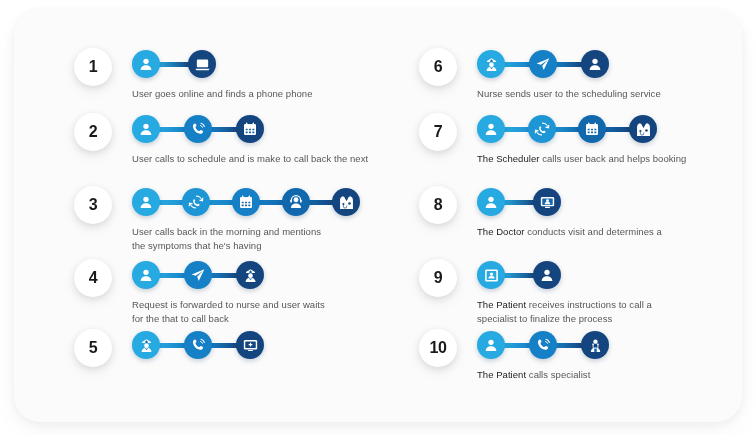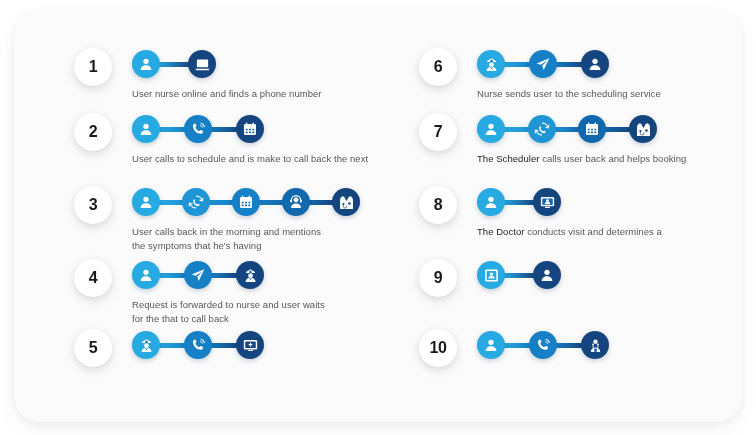--- a/index.html
+++ b/index.html
@@ -82,21 +82,21 @@
             <div class="connector" style="background: linear-gradient(to right, rgb(39, 169, 225), rgb(21, 69, 127));"></div>
             <div class="node" style="background: rgb(21, 69, 127);">
               <svg width="17" height="17" viewBox="0 0 24 24">
                 <rect x="4" y="5" width="16" height="11" rx="1.6" fill="#fff"></rect>
                 <rect x="6" y="7" width="12" height="7" rx="0.6" fill="none"></rect>
                 <path d="M2 18h20l-1.5 2.2H3.5z" fill="#fff"></path>
               </svg>
             </div>
           </div>
           <div class="desc">
-            <div>User nurse online and finds a phone number</div>
+            <div>User goes online and finds a phone phone</div>
           </div>
         </div>
       </div>
       <div class="step" style="top: 103px;">
         <div class="num-badge">2</div>
         <div class="step-body">
           <div class="chain" style="width: 132px;">
             <div class="node" style="background: rgb(39, 169, 225);">
               <svg width="16" height="16" viewBox="0 0 24 24">
                 <circle cx="12" cy="8" r="4" fill="#fff"></circle>
@@ -380,20 +380,24 @@
               </svg>
             </div>
             <div class="connector" style="background: linear-gradient(to right, rgb(39, 169, 225), rgb(21, 69, 127));"></div>
             <div class="node" style="background: rgb(21, 69, 127);">
               <svg width="16" height="16" viewBox="0 0 24 24">
                 <circle cx="12" cy="8" r="4" fill="#fff"></circle>
                 <path d="M4 21c0-4.4 3.6-7 8-7s8 2.6 8 7z" fill="#fff"></path>
               </svg>
             </div>
           </div>
+          <div class="desc">
+            <div><b>The Patient</b> receives instructions to call a</div>
+            <div>specialist to finalize the process</div>
+          </div>
         </div>
       </div>
       <div class="step" style="top: 319px;">
         <div class="num-badge">10</div>
         <div class="step-body">
           <div class="chain" style="width: 132px;">
             <div class="node" style="background: rgb(39, 169, 225);">
               <svg width="16" height="16" viewBox="0 0 24 24">
                 <circle cx="12" cy="8" r="4" fill="#fff"></circle>
                 <path d="M4 21c0-4.4 3.6-7 8-7s8 2.6 8 7z" fill="#fff"></path>
@@ -412,16 +416,19 @@
               <svg width="17" height="17" viewBox="0 0 24 24">
                 <circle cx="12" cy="6.6" r="3.1" fill="#fff"></circle>
                 <path d="M5.4 21c0-3.9 2.9-6.2 6.6-6.2s6.6 2.3 6.6 6.2z" fill="#fff"></path>
                 <path d="M8.6 11.2v3.1a3.4 3.4 0 0 0 6.8 0v-3.1" stroke="#fff" stroke-width="1.3" fill="none"></path>
                 <circle cx="8.6" cy="10.4" r="1.3" fill="#fff"></circle>
                 <circle cx="15.4" cy="10.4" r="1.3" fill="#fff"></circle>
                 <rect x="10.2" y="16.4" width="3.6" height="4.6" rx="0.6" fill="#1268ad"></rect>
               </svg>
             </div>
           </div>
+          <div class="desc">
+            <div><b>The Patient</b> calls specialist</div>
+          </div>
         </div>
       </div>
     </div>
 </div>
 
 </body></html>

